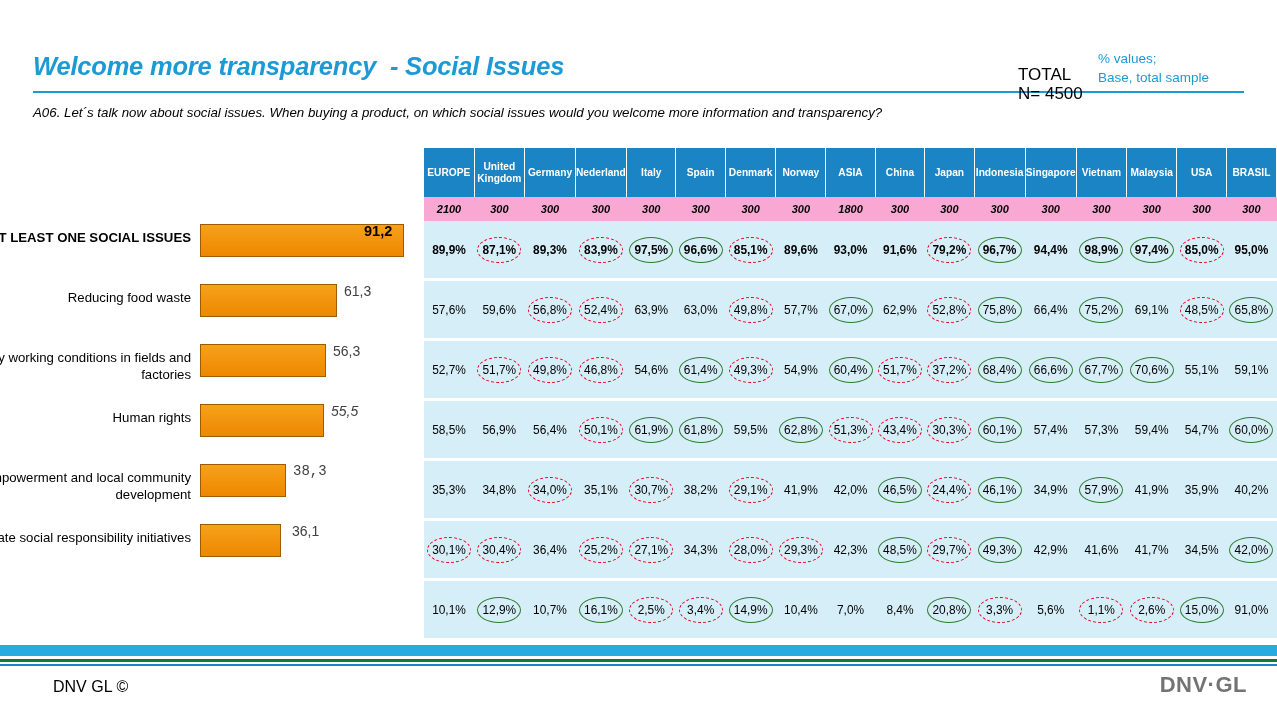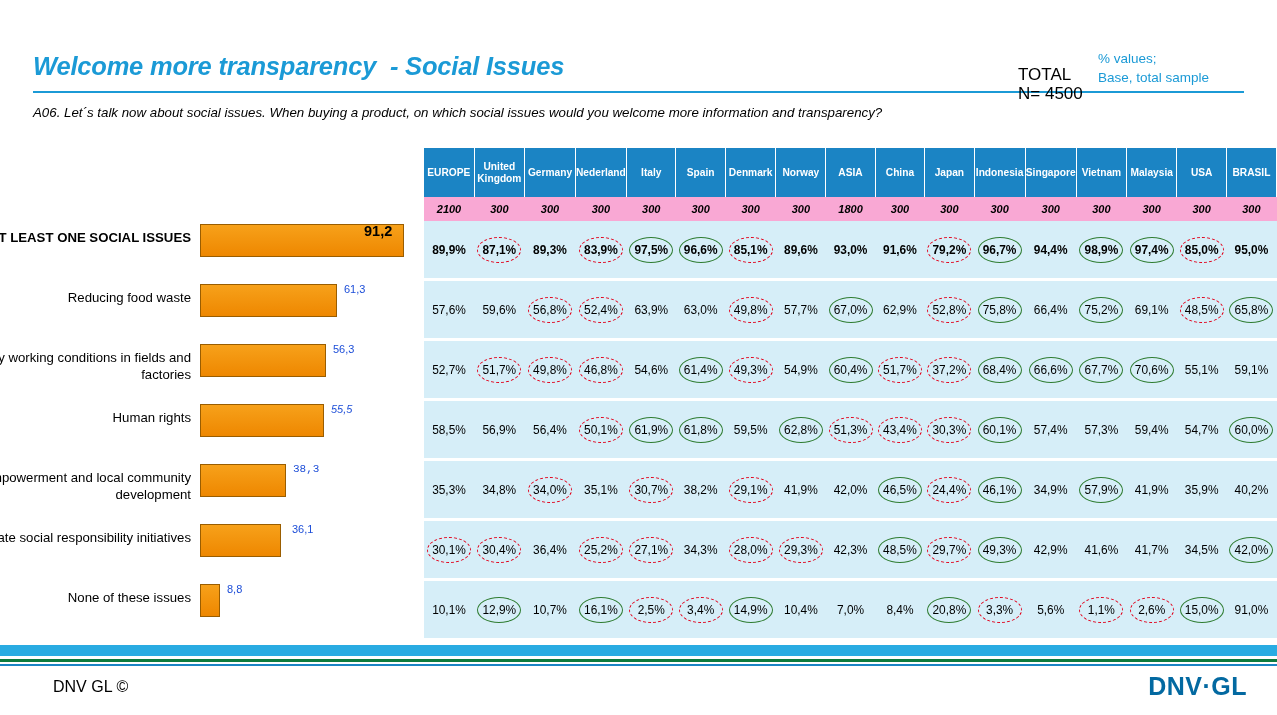--- a/index.html
+++ b/index.html
@@ -43,21 +43,21 @@
     text-align:right; font-size:13.2px; line-height:17px; color:#000;
   }
   .bar-label.net{font-weight:bold;}
   .bar-track{position:absolute; left:200px;}
   .bar{
     height:33px; background:#F29100; border:1px solid #9a5d00;
     box-sizing:border-box;
     background:linear-gradient(#F7A11A,#EE8700);
   }
   .bar-val{
-    position:absolute; font-size:11px; color:#1d4ed8; top:8px;
+    position:absolute; font-size:14px; color:#404040; top:8px;
   }
   .bar-val.inside{color:#000; font-weight:bold; font-size:14.5px;}
   
   #table{
     position:absolute; left:424px; top:148px;
     border-collapse:collapse;
     font-size:11.6px;
   }
   #table td,#table th{padding:0;margin:0;}
   .hdr{
@@ -89,21 +89,21 @@
   .ell.green{border:1.4px solid #2f7d32;}
   
   #foot-bar1{position:absolute;left:0;top:645px;width:1277px;height:11px;background:#29abe2;}
   #foot-bar2{position:absolute;left:0;top:656px;width:1277px;height:3px;background:#ffffff;}
   #foot-bar3{position:absolute;left:0;top:659px;width:1277px;height:3px;background:#0d7a3e;}
   #foot-bar4{position:absolute;left:0;top:662px;width:1277px;height:2px;background:#ffffff;}
   #foot-bar5{position:absolute;left:0;top:664px;width:1277px;height:2px;background:#1b84c4;}
   #copyright{position:absolute;left:53px;top:678px;font-size:16px;color:#000;}
   #logo{
     position:absolute; right:30px; top:672px;
-    font-size:25px; font-weight:bold; color:#0369a1; letter-spacing:0.5px;
+    font-size:22px; font-weight:bold; color:#737373; letter-spacing:0.5px;
   }
 </style>
 </head>
 <body>
 
 <div id="title">Welcome more transparency  - Social Issues</div>
 <div id="title-rule"></div>
 
 <div id="total-block">
   <div>TOTAL</div>
@@ -152,27 +152,20 @@
         <div class="bar" style="width: 86px;"></div>
       </div>
       <div class="bar-val" style="left: 293px; font-family: Liberation Mono, monospace;">38,3</div>
     </div>
     <div class="bar-row">
       <div class="bar-label" style="top: 14px;">Corporate social responsibility initiatives</div>
       <div class="bar-track" style="top: 9px;">
         <div class="bar" style="width: 81px;"></div>
       </div>
       <div class="bar-val" style="left: 292px;">36,1</div>
-    </div>
-    <div class="bar-row">
-      <div class="bar-label" style="top: 14px;">None of these issues</div>
-      <div class="bar-track" style="top: 9px;">
-        <div class="bar" style="width: 20px;"></div>
-      </div>
-      <div class="bar-val" style="left: 227px;">8,8</div>
     </div>
   </div>
 
 <table id="table">
   <thead>
     <tr>
         <th class="hdr">EUROPE</th>
         <th class="hdr">United Kingdom</th>
         <th class="hdr">Germany</th>
         <th class="hdr"><span class="u">Nederland</span></th>

